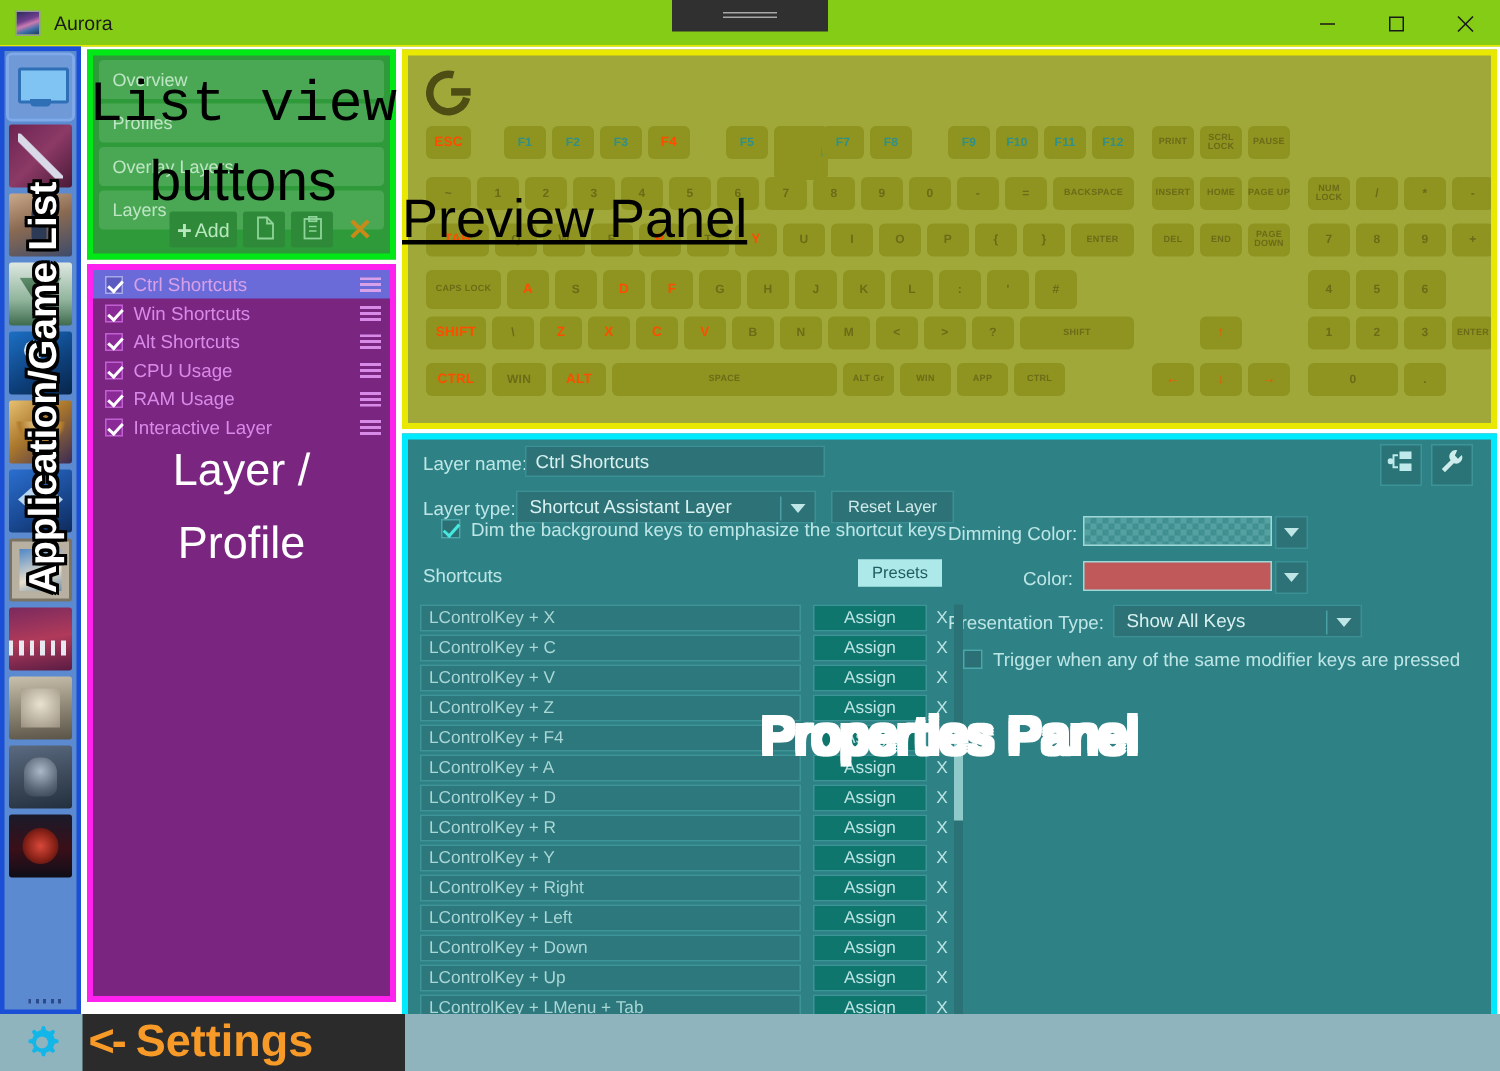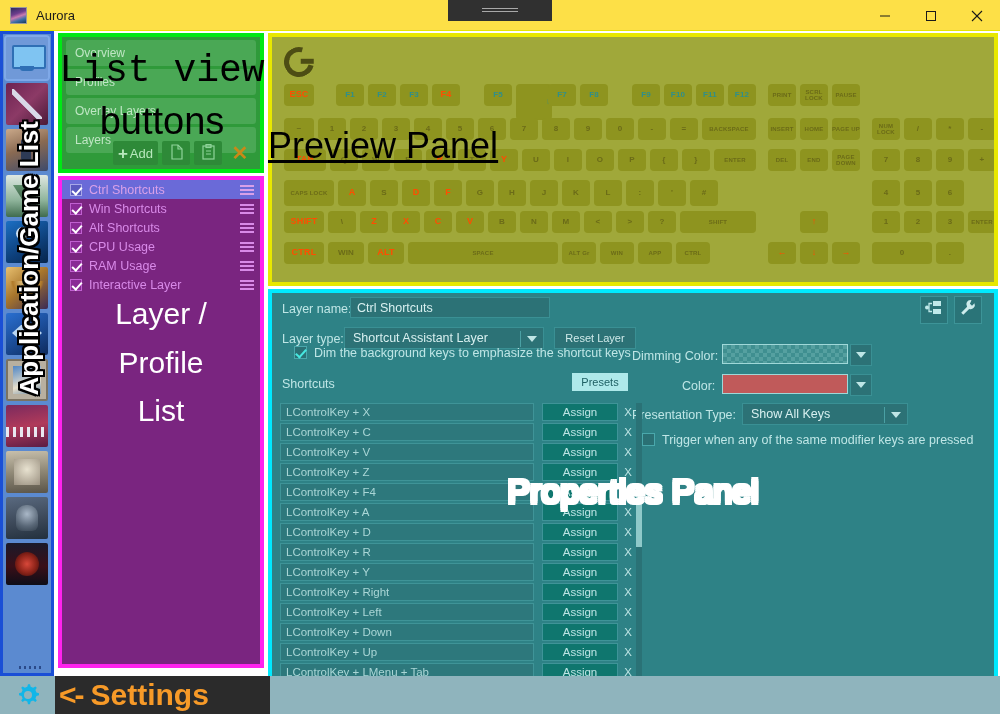--- a/index.html
+++ b/index.html
@@ -6,21 +6,21 @@
   html, body {
     width: 1000px; height: 714px;
     font-family: "Liberation Sans", sans-serif;
     background: #ffffff; overflow: hidden;
   }
   #app { position: relative; width: 1000px; height: 714px; }
 
   
   .titlebar {
     position: absolute; left: 0; top: 0; width: 1000px; height: 31px;
-    background: #fde047; border-bottom: 1px solid #e6e600;
+    background: #84cc16; border-bottom: 1px solid #e6e600;
   }
   .tb-icon {
     position: absolute; left: 10px; top: 7px; width: 17px; height: 17px;
     background: linear-gradient(160deg,#2b2b5e 0%,#6f3f8e 38%,#c97bb0 55%,#3d6fa8 75%,#1b3a5c 100%);
     border: 1px solid #9a9a9a;
   }
   .tb-title {
     position: absolute; left: 36px; top: 8px;
     font-size: 13px; color: #1a1a1a;
   }
@@ -448,21 +448,20 @@
     </div>
     <div class="layer-row">
       <span class="lcheck"></span>
       <span class="lrow-name">Interactive Layer</span>
       <span class="lburger"></span>
     </div>
   </div>
   <div class="magenta-overlay">
     <div>Layer /</div>
     <div>Profile</div>
-    <div>List</div>
   </div>
 
   <div class="yellow-panel">
     <div class="kb-logo"></div>
     <div id="keyboard">
         <div class="key hl" style="left: 12px; top: 47px; width: 30px; height: 22px;">
           <span>ESC</span>
         </div>
         <div class="key cy" style="left: 64px; top: 47px; width: 28px; height: 22px;">
           <span>F1</span>

